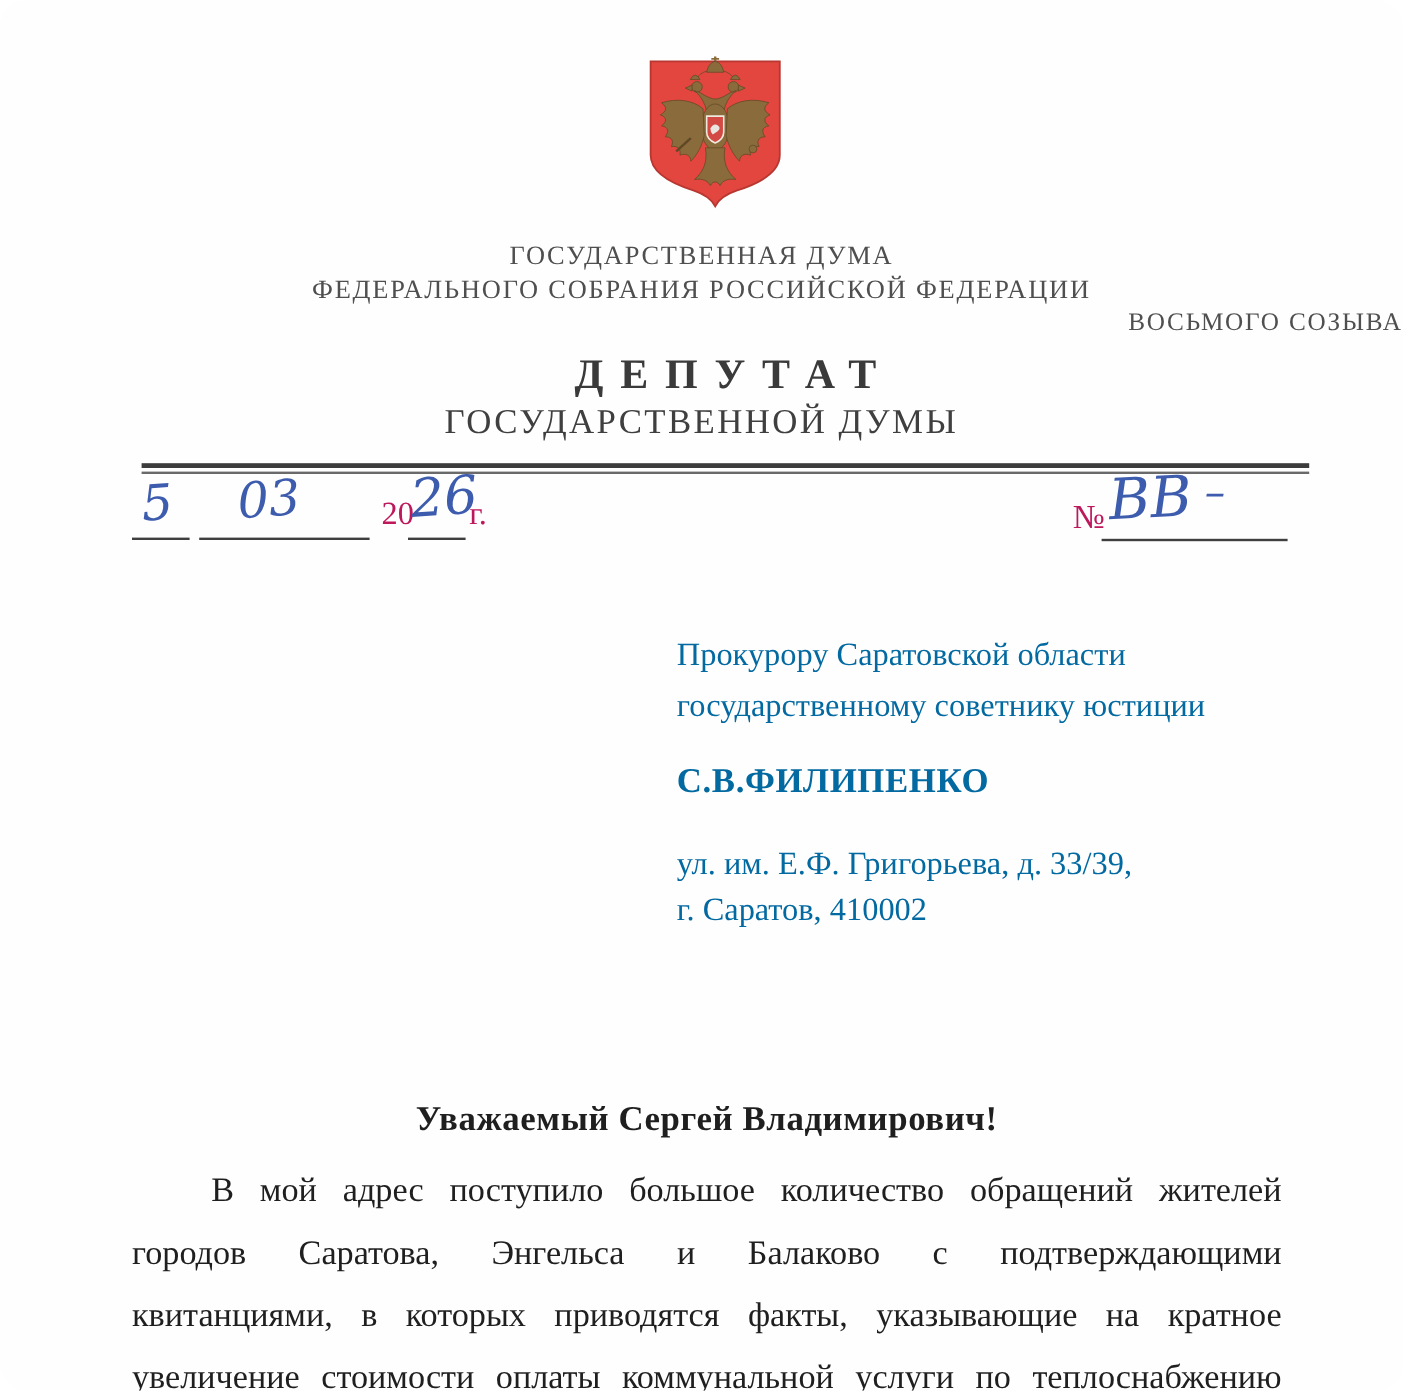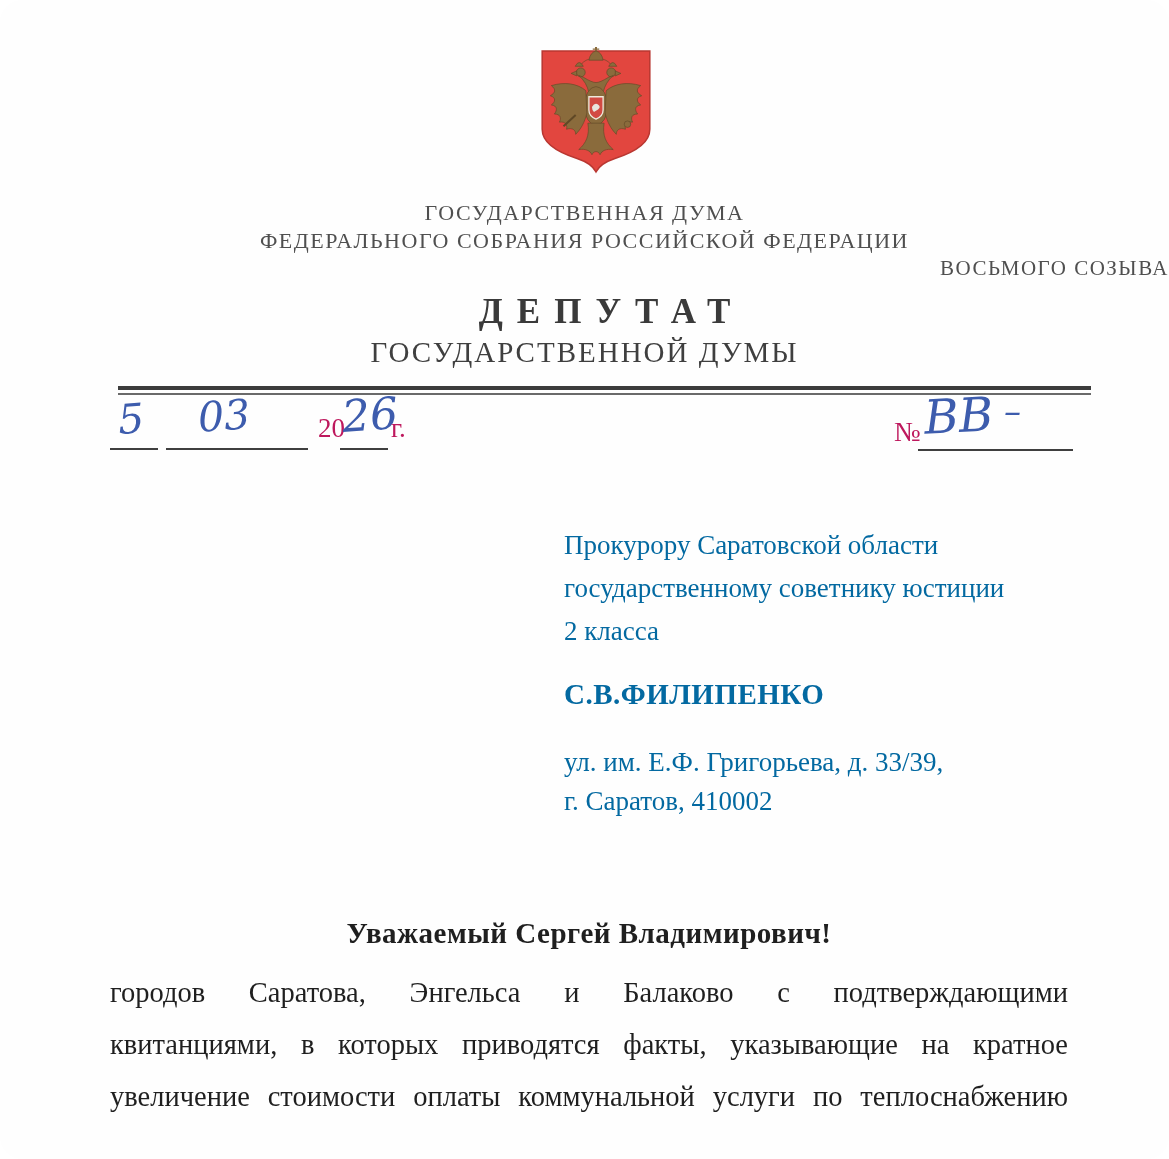--- a/index.html
+++ b/index.html
@@ -86,29 +86,29 @@
   <span class="abs printed" style="left:391px;top:413px;">г.</span>
 
   <span class="abs printed" style="left:894px;top:416px;font-size:28px;">№</span>
   <span class="abs ink script-big" style="left:924px;top:392px;">ВВ</span>
   <span class="abs ink" style="left:1004px;top:394px;font-size:34px;line-height:1;">–</span>
   <div class="abs uline" style="left:918px;top:449px;width:155px;"></div>
 
   <div class="abs recipient">
     <div>Прокурору Саратовской области</div>
     <div>государственному советнику юстиции</div>
-    <div>2 класса</div>
     <div class="rec-name">С.В.ФИЛИПЕНКО</div>
     <div class="rec-addr">
       <div>ул. им. Е.Ф. Григорьева, д. 33/39,</div>
       <div>г. Саратов, 410002</div>
     </div>
   </div>
 
   <div class="abs salutation">Уважаемый Сергей Владимирович!</div>
 
   <div class="abs body-par">
+    <div class="bodyline first">В мой адрес поступило большое количество обращений жителей</div>
     <div class="bodyline">городов Саратова, Энгельса и Балаково с подтверждающими</div>
     <div class="bodyline">квитанциями, в которых приводятся факты, указывающие на кратное</div>
     <div class="bodyline">увеличение стоимости оплаты коммунальной услуги по теплоснабжению</div>
   </div>
 
 </div>
 
 </body></html>

